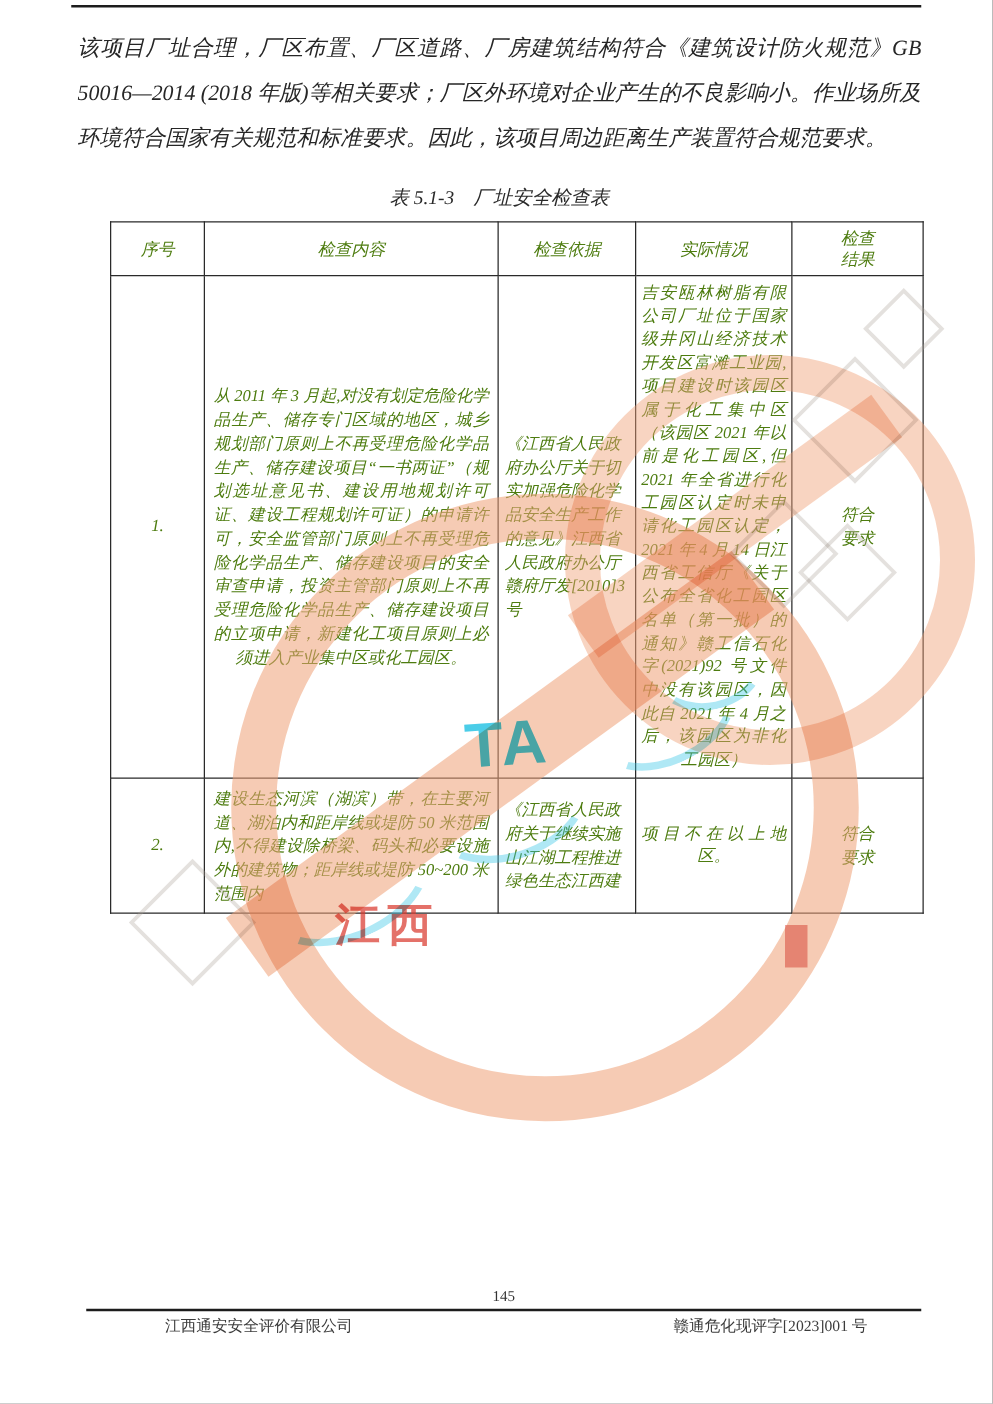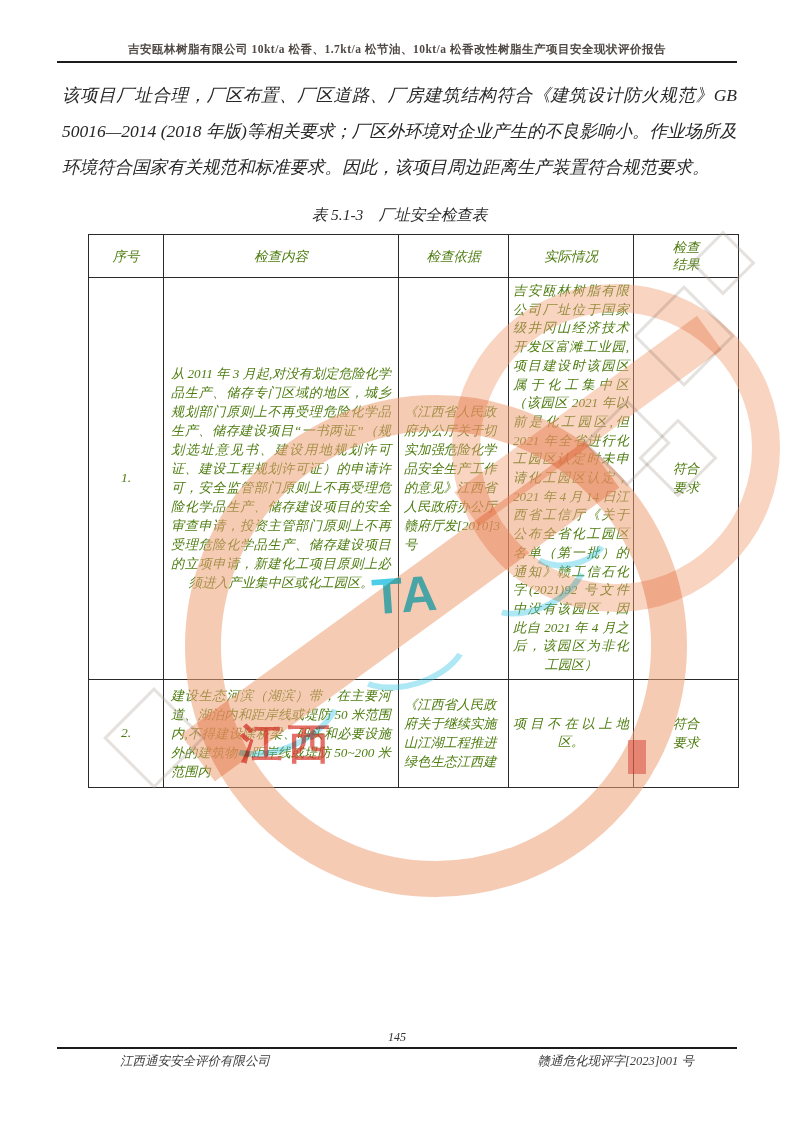--- a/index.html
+++ b/index.html
@@ -85,21 +85,21 @@
   td.cell-actual{
     text-align:justify;
     text-align-last:center;
     line-height:18.7px;
     padding:4px 4px;
   }
   td.cell-result{ text-align:center; line-height:19px; }
   td.cell-content.row2{ text-align-last:auto; }
   .two-line{ display:inline-block; width:2.2em; }
   
-  .footer{ position:absolute; left:0; right:0; top:1030px;font-style:italic; }
+  .footer{ position:absolute; left:12px; right:0; top:1030px; }
   .page-number{ text-align:center; font-size:12px; color:#333; }
   .footer-rule{ margin:2px 57px 0 57px; border-bottom:2px solid #1c1c1c; }
   .footer-row{
     display:flex; justify-content:space-between;
     padding:4px 100px 0 120px;
     font-size:12.5px; color:#3b3b3b;
   }
   
   .watermark{ position:absolute; inset:0; pointer-events:none; z-index:4; }
   .watermark *{ position:absolute; mix-blend-mode:multiply; }
@@ -124,22 +124,22 @@
     transform:rotate(-36deg);
   }
   .wm-ta{
     left:372px; top:566px;
     font-family:"Liberation Sans","DejaVu Sans",sans-serif;
     font-weight:bold; font-size:50px; letter-spacing:2px;
     color:rgba(44,196,228,.85);
     transform:rotate(-4deg);
   }
   .wm-red-text{
-    left:240px; top:716px;
-    font-size:42px; font-weight:bold; letter-spacing:6px;
+    left:268px; top:716px;
+    font-size:36px; font-weight:bold; letter-spacing:6px;
     color:rgba(217,58,47,.72);
   }
   .wm-red-chip{ left:628px; top:740px; width:18px; height:34px; background:rgba(217,58,47,.45); }
   .wm-stroke{
     border:6px solid transparent;
     border-bottom-color:rgba(56,198,230,.4);
     border-radius:50%;
   }
   .wm-stroke.s1{ left:205px; top:660px; width:130px; height:80px; transform:rotate(-24deg); }
   .wm-stroke.s2{ left:340px; top:600px; width:120px; height:76px; transform:rotate(-18deg); }
@@ -153,21 +153,20 @@
   .wm-diamond.d2{ left:700px; top:240px; width:40px; height:40px; }
   .wm-diamond.d3{ left:596px; top:412px; width:56px; height:56px; }
   .wm-diamond.d4{ left:118px; top:702px; width:66px; height:66px; }
   .wm-diamond.d5{ left:650px; top:430px; width:50px; height:50px; }
 </style>
 </head>
 <body>
 
 <div class="page">
 
-  <div class="running-head">吉安瓯林树脂有限公司 10kt/a 松香、1.7kt/a 松节油、10kt/a 松香改性树脂生产项目安全现状评价报告</div>
   <div class="header-rule"></div>
 
   <div class="body-wrap">
     <p class="body-p">该项目厂址合理，厂区布置、厂区道路、厂房建筑结构符合《建筑设计防火规范》GB 50016—2014 (2018 年版)等相关要求；厂区外环境对企业产生的不良影响小。作业场所及环境符合国家有关规范和标准要求。因此，该项目周边距离生产装置符合规范要求。</p>
 
     <div class="table-caption">表 5.1-3　厂址安全检查表</div>
 
     <table class="check-table">
       <colgroup>
         <col style="width:75px">

